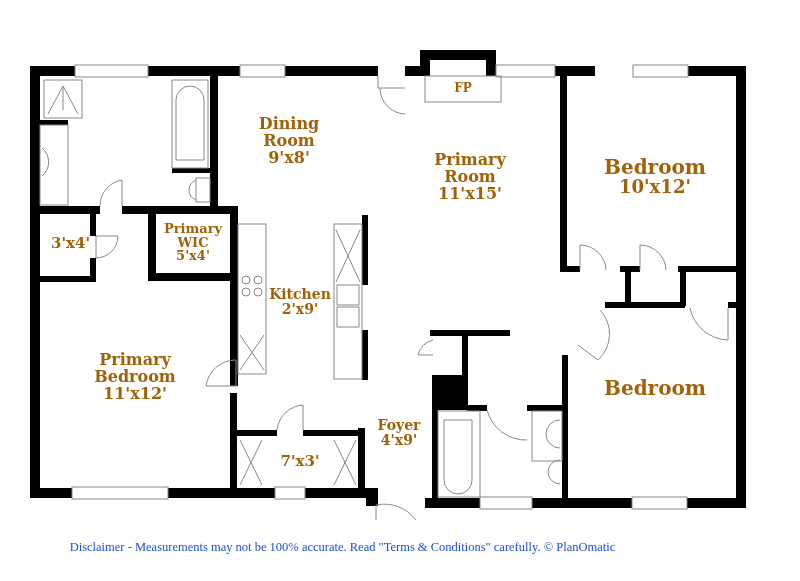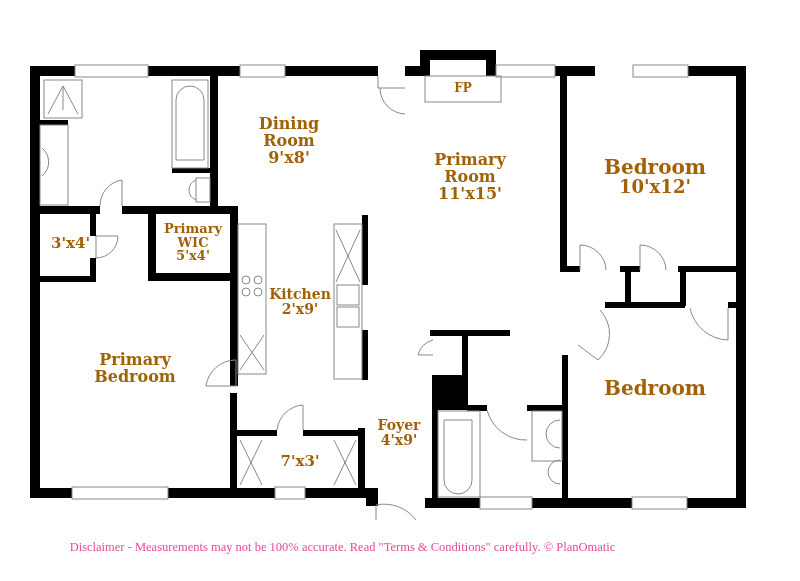--- a/index.html
+++ b/index.html
@@ -9,21 +9,21 @@
   .fix { fill: none; stroke: #888; stroke-width: 1; }
   .win { fill: #fff; stroke: #888; stroke-width: 1; }
   .door { fill: none; stroke: #888; stroke-width: 1; }
   .label {
     position: absolute; text-align: center; font-family: "DejaVu Serif", "Liberation Serif", serif;
     font-weight: bold; color: #a16207; line-height: 1.05; white-space: nowrap;
   }
   .label span { display: block; }
   .disclaimer {
     position: absolute; left: 0; width: 685px; top: 540px; text-align: center;
-    font-family: "Liberation Serif", "DejaVu Serif", serif; font-size: 12.5px; color: #ec4899;
+    font-family: "Liberation Serif", "DejaVu Serif", serif; font-size: 12.5px; color: #1d4ed8;
   }
 </style>
 </head>
 <body>
 
 <svg id="plan" viewBox="0 0 800 581" xmlns="http://www.w3.org/2000/svg">
 
   <g>
 
     <rect class="wall" x="30" y="66" width="45" height="10"></rect>
@@ -191,20 +191,21 @@
 </div>
 
 <div class="label" style="left:266px; top:287px; font-size:14px; width:68px;text-align:center;">
   <span>Kitchen</span>
   <span>2'x9'</span>
 </div>
 
 <div class="label" style="left:75px; top:352px; font-size:16px; width:120px;">
   <span>Primary</span>
   <span>Bedroom</span>
+  <span>11'x12'</span>
 </div>
 
 <div class="label" style="left:268px; top:454px; font-size:15px; width:64px;">
   <span>7'x3'</span>
 </div>
 
 <div class="label" style="left:366px; top:418px; font-size:14px; width:66px;">
   <span>Foyer</span>
   <span>4'x9'</span>
 </div>

